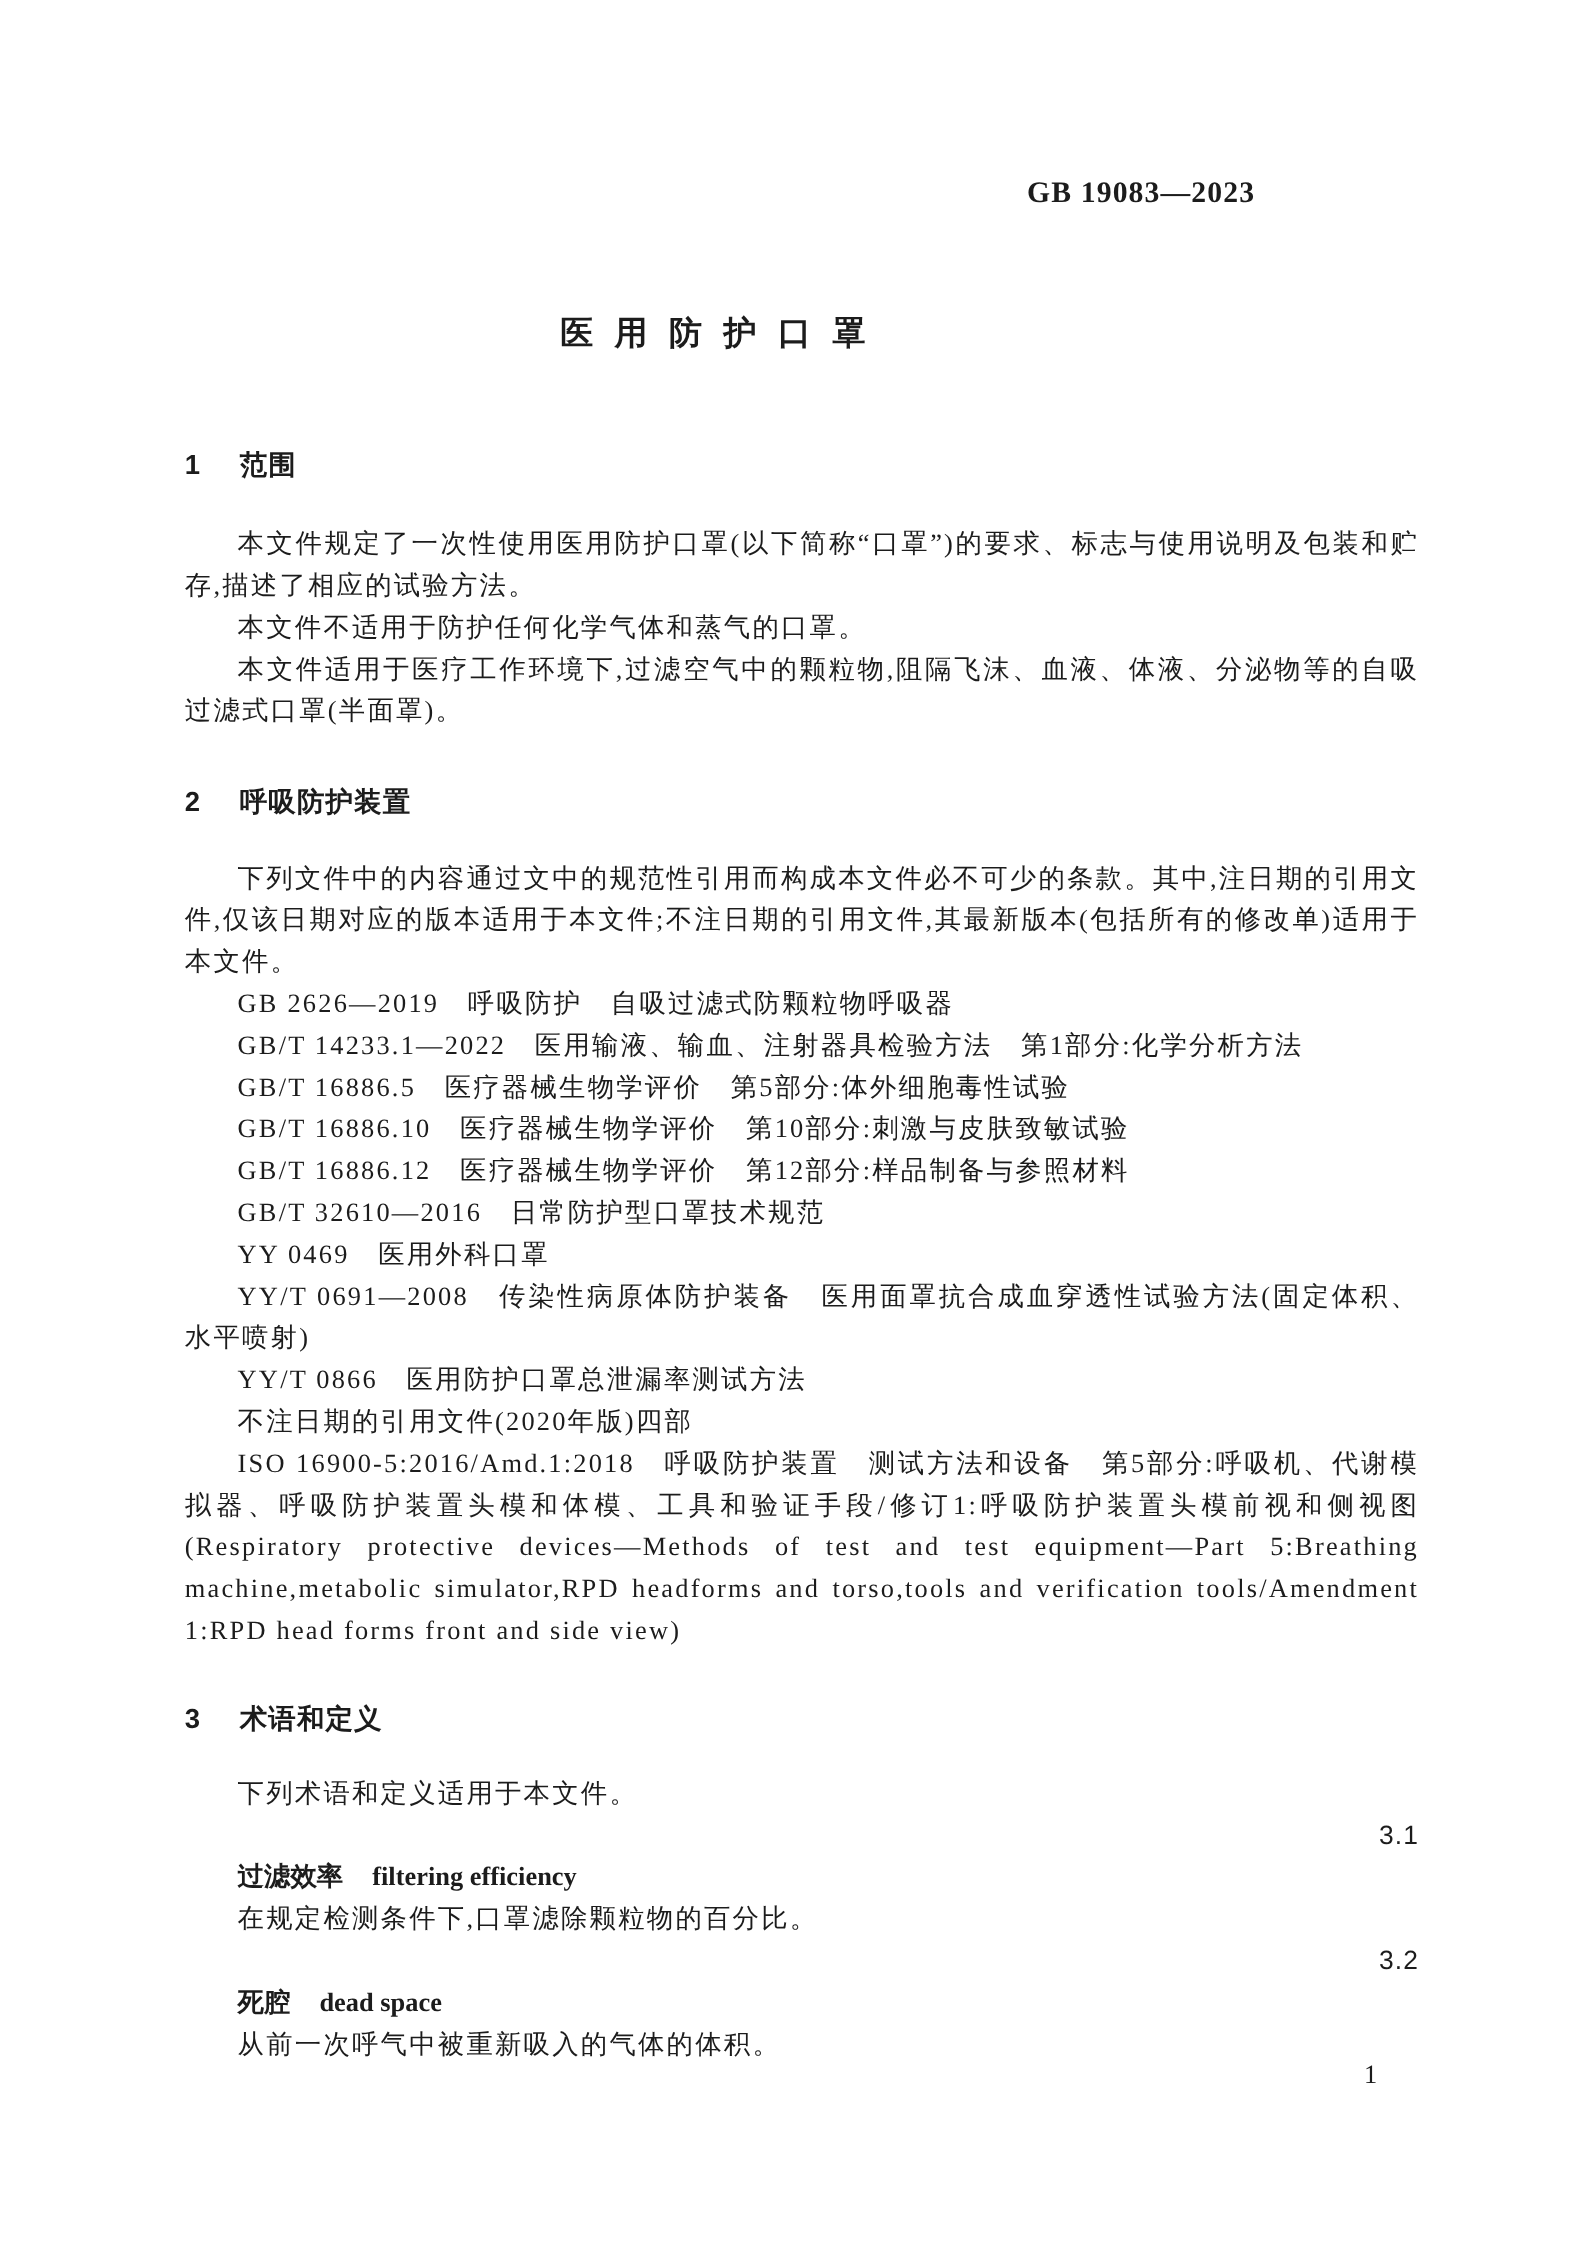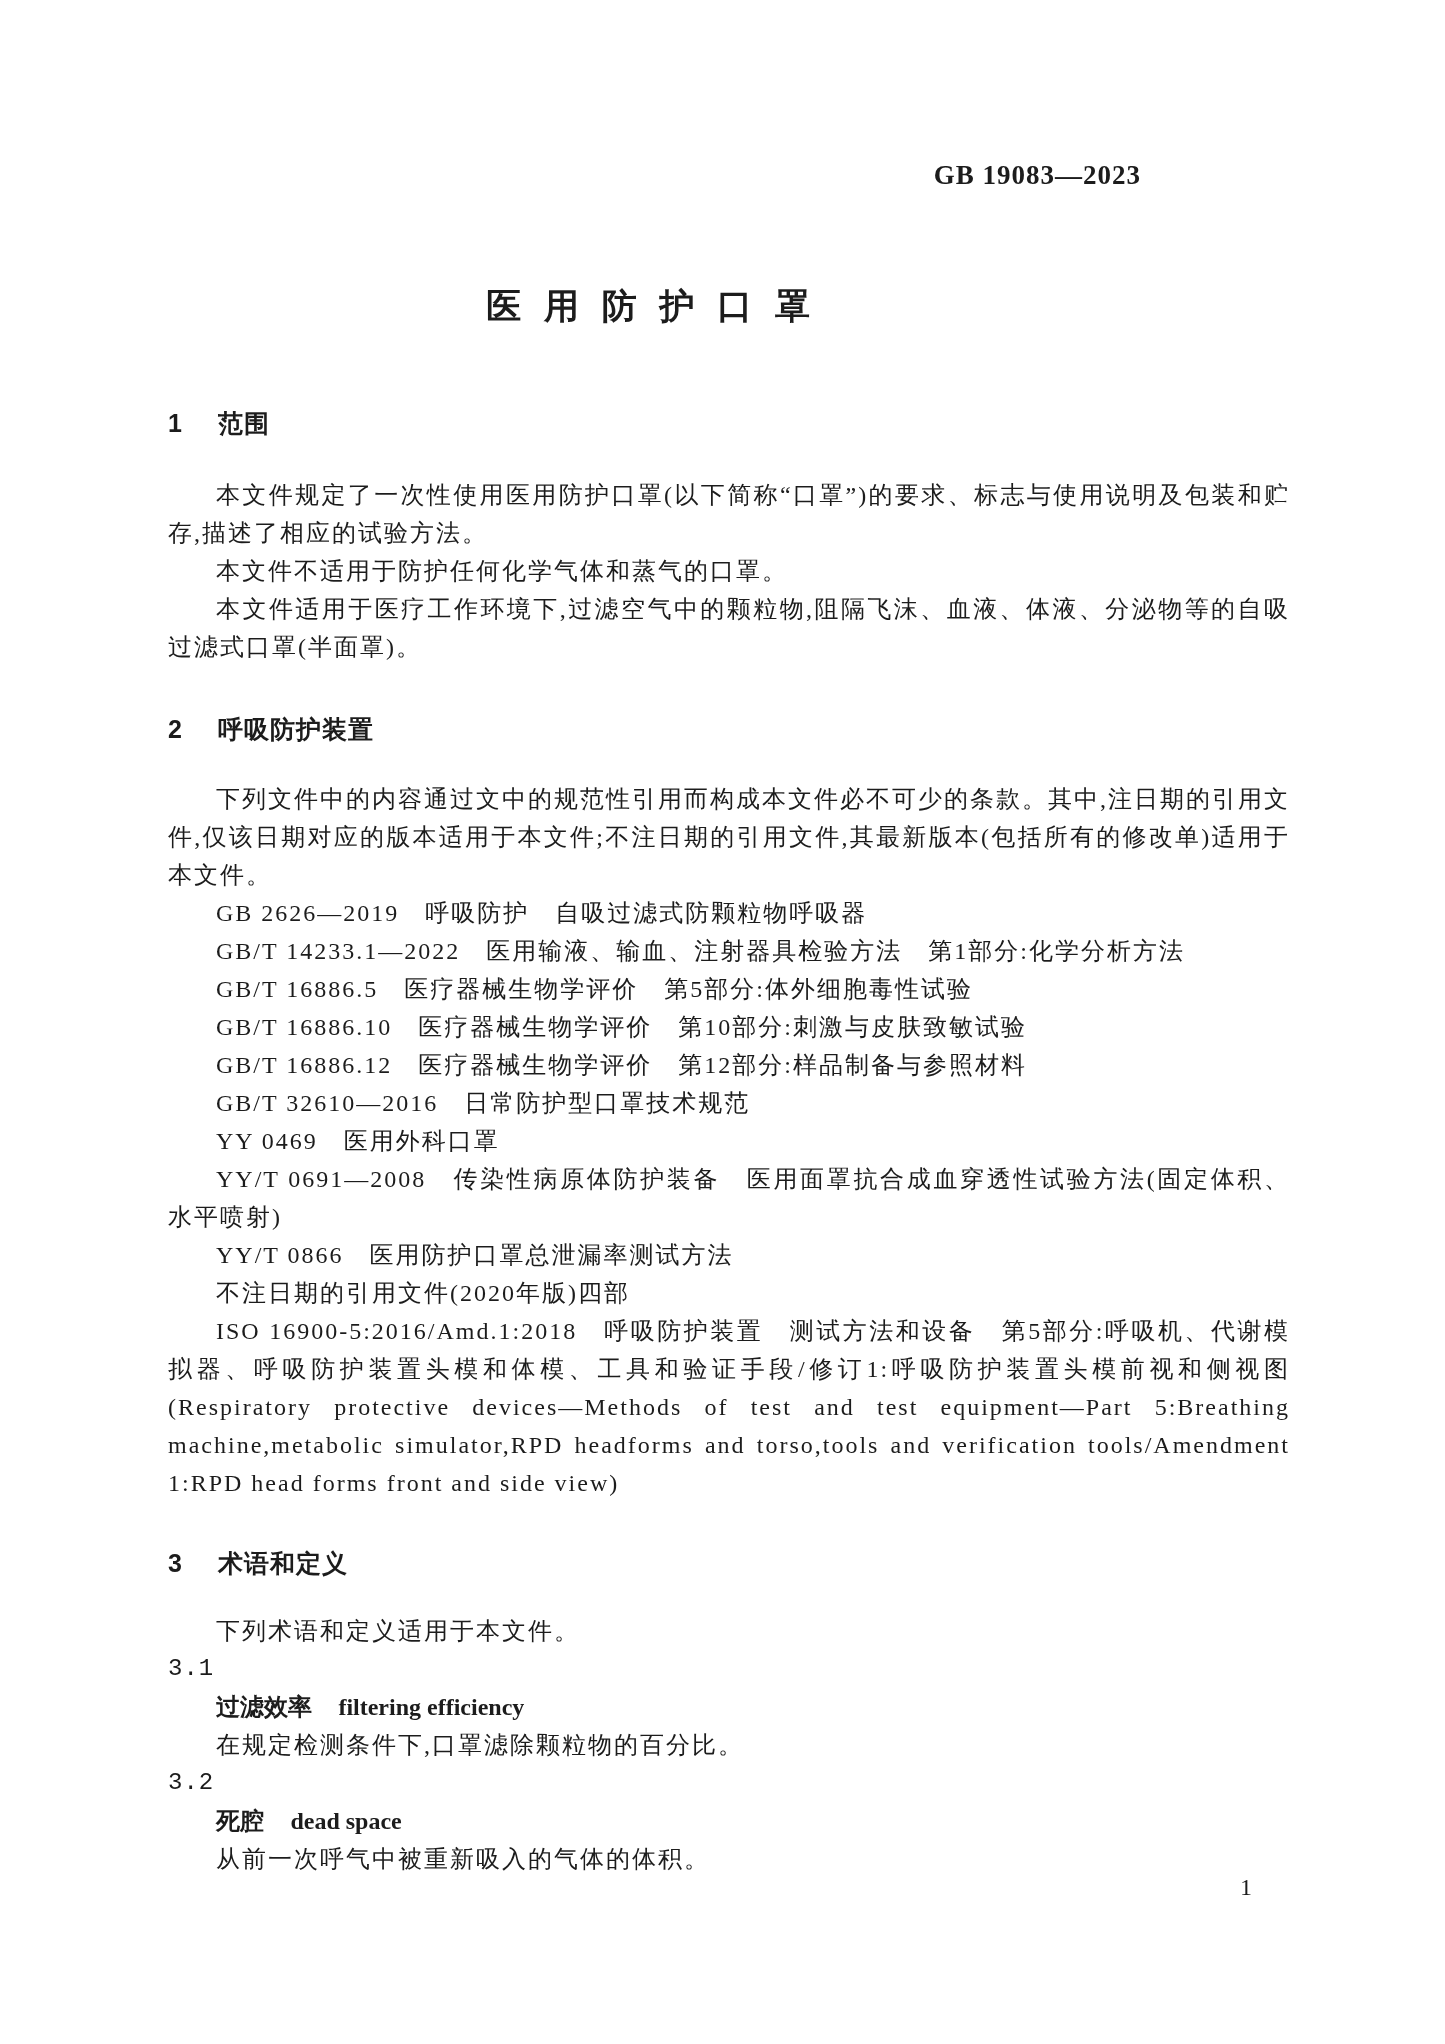--- a/index.html
+++ b/index.html
@@ -20,21 +20,21 @@
     font-weight: bold;
     letter-spacing: 1px;
     font-family: "Liberation Serif", serif;
   }
   .doc-title {
     position: absolute;
     top: 283px;
     left: 0;
     width: 100%;
     text-align: center;
-    font-size: 35px;
+    font-size: 30px;
     font-weight: bold;
     font-family: "Liberation Sans", sans-serif;
     letter-spacing: 0.65em;
     text-indent: 0.65em;
     white-space: nowrap;
   }
   .main {
     position: absolute;
     left: 168px;
     top: 404px;
@@ -55,25 +55,26 @@
     margin: 0;
     text-align: justify;
     letter-spacing: 2px;
     font-family: "Liberation Serif", serif;
   }
   .indent { text-indent: 2em; }
   .sec1-heading { margin-bottom: 34px; }
   .sec2-heading { margin-top: 44px; margin-bottom: 32px; }
   .sec3-heading { margin-top: 42px; margin-bottom: 30px; }
   .term-num {
-    font-family: Liberation Mono, monospace;
+    font-family: Liberation Sans, sans-serif;
     font-size: 24px;
     line-height: 38px;
     margin: 0;
     letter-spacing: 1px;
+    text-align: right;
   }
   .term-name {
     font-size: 24px;
     line-height: 38px;
     margin: 0;
     text-indent: 2em;
     font-weight: bold;
   }
   .term-name .zh { font-family: "Liberation Sans", sans-serif; }
   .term-name .en { font-family: "Liberation Serif", serif; margin-left: 1.1em; }

